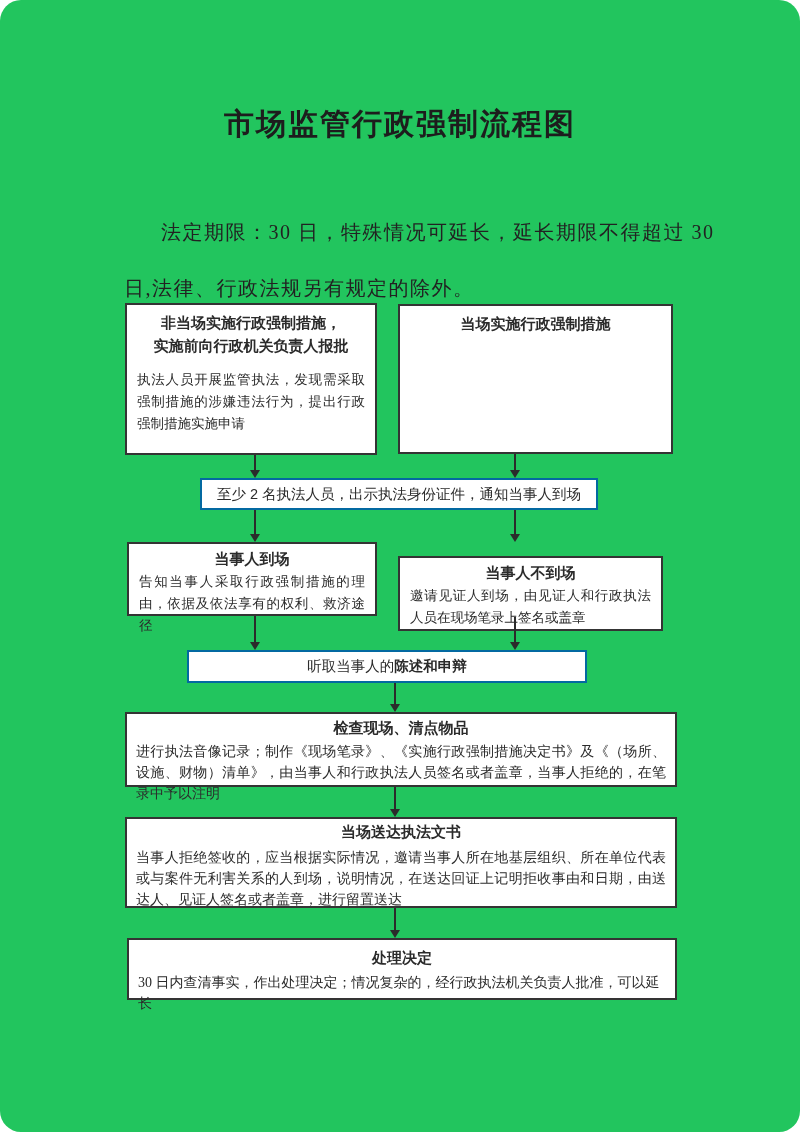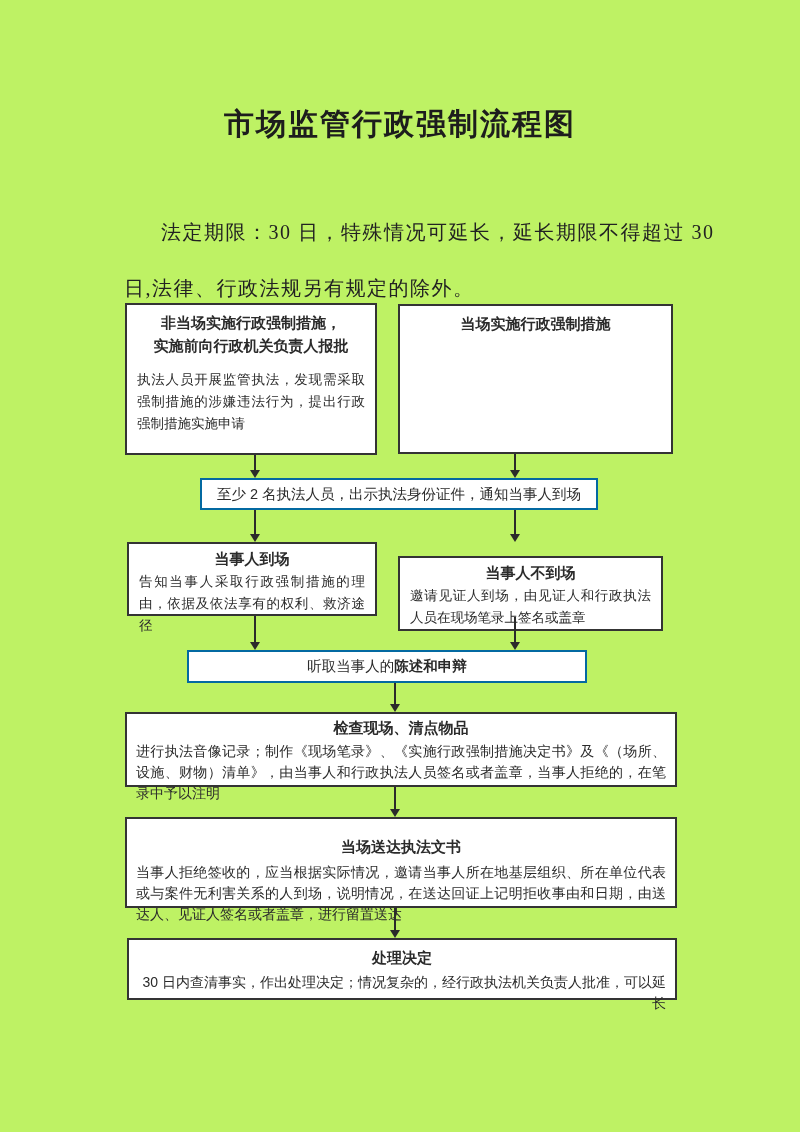--- a/index.html
+++ b/index.html
@@ -2,21 +2,21 @@
 <html><head>
 <meta charset="utf-8">
 <style>
   html,body{margin:0;padding:0;}
   body{
     width:800px;height:1132px;
     background:#ffffff;
     font-family:"Liberation Sans",sans-serif;
     color:#262626;
   }
-  .page{position:relative;width:800px;height:1132px;background:#bef264;overflow:hidden;}
+  .page{position:relative;width:800px;height:1132px;background:#22c55e;overflow:hidden;border-radius:21px;}
 
   
   .doc-title{
     position:absolute;left:0;top:104px;width:100%;
     margin:0;text-align:center;
     font-family:"Liberation Serif",serif;
     font-size:30px;font-weight:bold;letter-spacing:2px;color:#1d1d1d;
   }
   .intro{
     position:absolute;left:108px;top:188px;width:592px;margin:16px;
@@ -28,21 +28,21 @@
 
   
   .flowchart{position:absolute;left:0;top:0;width:800px;height:1132px;}
   .node{
     position:absolute;box-sizing:border-box;
     border:2px solid #343434;background:#fff;color:#2b2b2b;
   }
   .node-title{font-weight:bold;text-align:center;font-size:15px;line-height:23px;padding-top:6px;}
   .node-body{font-size:13.5px;line-height:22px;padding:5px 10px 4px 10px;text-align:justify;}
   .node-body.small{font-size:14px;line-height:21px;padding:2px 9px 2px 9px;}
-  .node-body.center{text-align:right;}
+  .node-body.center{text-align:left;font-family:Liberation Serif, serif;}
   .bar{
     position:absolute;box-sizing:border-box;
     border:2px solid #0369a1;background:#fff;color:#2b2b2b;
     display:flex;align-items:center;justify-content:center;
     font-size:14.5px;
   }
   .bar .bold-part{font-weight:bold;}
 
   .arrow{position:absolute;width:2px;background:#2b2b2b;}
   .arrow-head{
@@ -95,21 +95,21 @@
       <span>听取当事人的</span>
         <span class="bold-part">陈述和申辩</span>
     </div>
 
     <div class="node" style="left:125px;top:712px;width:552px;height:75px">
       <div class="node-title" style="padding-top:3px;line-height:22px">检查现场、清点物品</div>
       <div class="node-body small">进行执法音像记录；制作《现场笔录》、《实施行政强制措施决定书》及《（场所、设施、财物）清单》，由当事人和行政执法人员签名或者盖章，当事人拒绝的，在笔录中予以注明</div>
     </div>
 
     <div class="node" style="left:125px;top:817px;width:552px;height:91px">
-      <div class="node-title" style="padding-top:17px;line-height:22px">当场送达执法文书</div>
+      <div class="node-title" style="padding-top:2px;line-height:22px">当场送达执法文书</div>
       <div class="node-body small" style="padding-top:4px">当事人拒绝签收的，应当根据实际情况，邀请当事人所在地基层组织、所在单位代表或与案件无利害关系的人到场，说明情况，在送达回证上记明拒收事由和日期，由送达人、见证人签名或者盖章，进行留置送达</div>
     </div>
 
     <div class="node" style="left:127px;top:938px;width:550px;height:62px">
       <div class="node-title" style="padding-top:7px;line-height:22px">处理决定</div>
       <div class="node-body small center" style="padding-top:3px">30 日内查清事实，作出处理决定；情况复杂的，经行政执法机关负责人批准，可以延长</div>
     </div>
 
     <div class="arrow" style="left:254px;top:455px;height:16px">
         <span class="arrow-head"></span>

